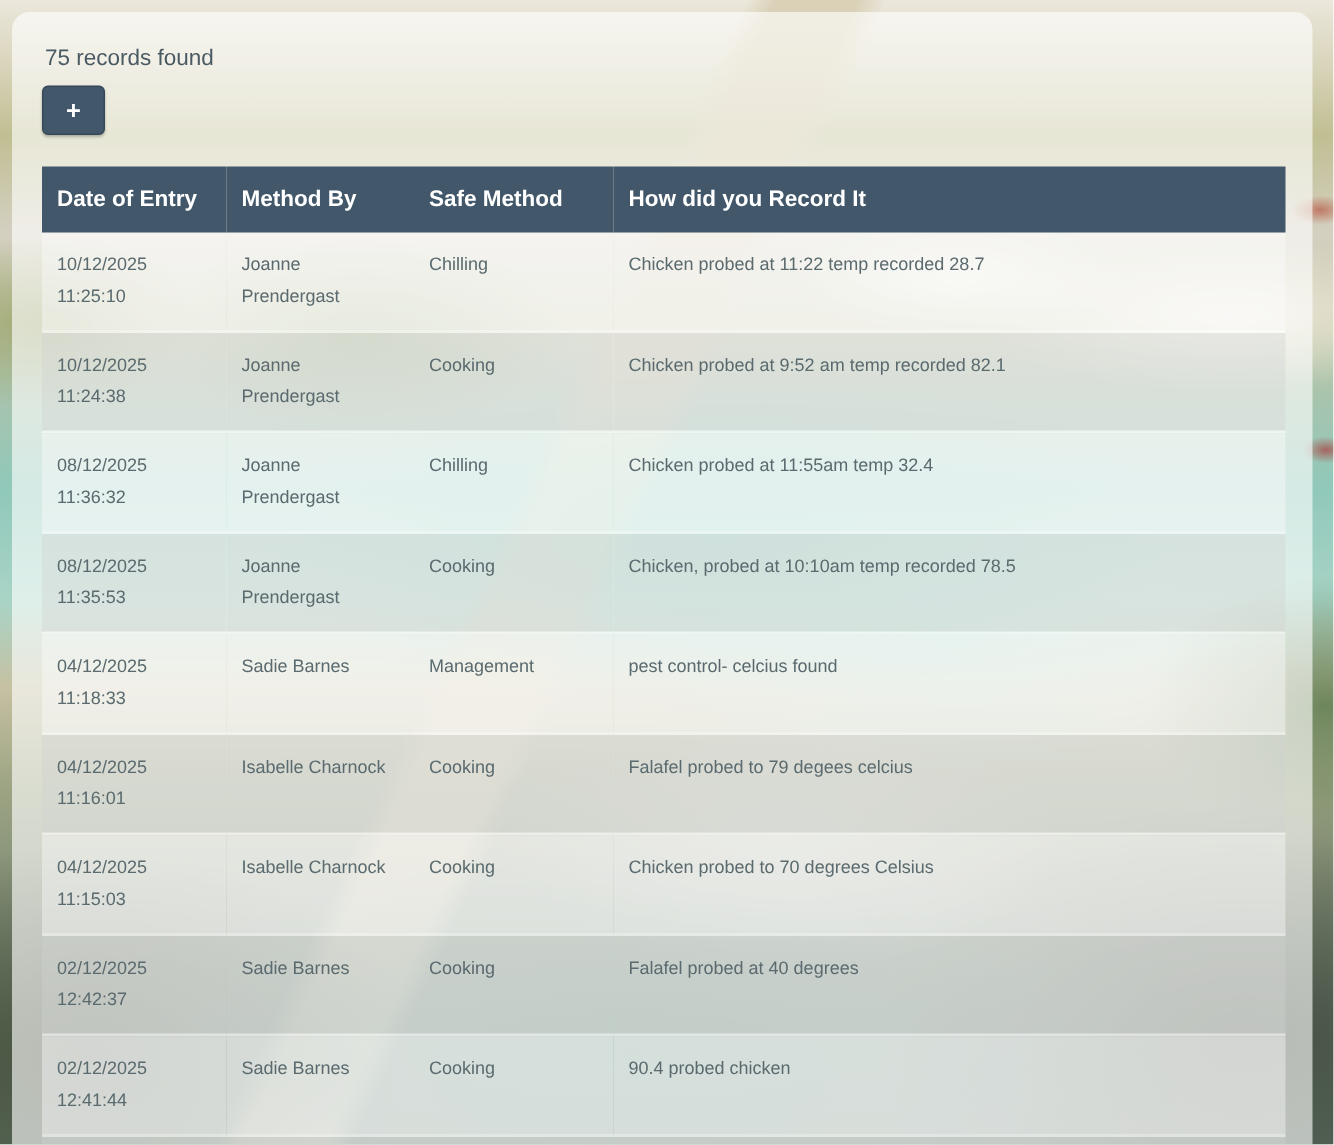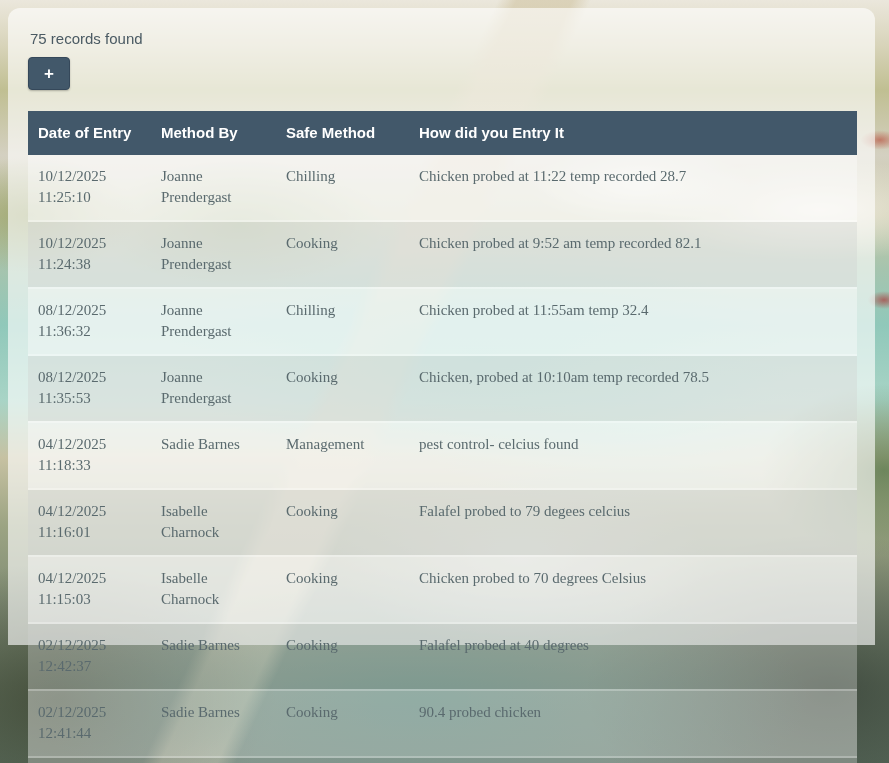--- a/index.html
+++ b/index.html
@@ -38,21 +38,21 @@
         #c6c8a6 215px, #a6c4ae 268px, #90c8ba 325px, #a8d4c6 400px,
         #c6c1a2 458px, #9ca483 525px, #808c75 605px, #697866 685px, #5e7061 763px);
   }
 
   
   .panel {
     position: absolute;
     left: 8px;
     top: 8px;
     width: 867px;
-    height: 637px;
+    height: 755px;
     box-sizing: border-box;
     padding: 20px 18px 0 20px;
     background: rgba(255,255,255,0.62);
     border-radius: 12px 12px 0 0;
   }
 
   .records-found {
     font-size: 15px;
     color: #4a5a63;
     margin: 2px 0 10px 2px;
@@ -95,29 +95,28 @@
     color: #ffffff;
     font-size: 15px;
     font-weight: 700;
     text-align: left;
     padding: 13px 10px;
     line-height: 18px;
     margin-top: 36px;
   }
 
   table.records tbody td {
-    font-size: 15px;
+    font-size: 12px;
     color: #5a6a6e;
     vertical-align: top;
     padding: 11px 10px 12px 10px;
     line-height: 21px;
     height: 41px; 
     overflow: hidden;
     white-space: normal;
-    font-family: Liberation Serif, serif;
   }
   table.records tbody tr:nth-child(odd)  { background: rgba(253,253,252,0.40); }
   table.records tbody tr:nth-child(even) { background: rgba(208,211,208,0.38); }
   table.records tbody tr { border-top: 2px solid rgba(255,255,255,0.55); }
   table.records tbody tr:first-child { border-top: none; }
 
   .cell-line { display: block; }
 </style>
 </head>
 <body>
@@ -137,21 +136,21 @@
       <col class="c1">
         <col class="c2">
         <col class="c3">
         <col class="c4">
     </colgroup>
     <thead>
       <tr>
         <th>Date of Entry</th>
         <th>Method By</th>
         <th>Safe Method</th>
-        <th>How did you Entry It</th>
+        <th>How did you Record It</th>
       </tr>
     </thead>
     <tbody>
         <tr>
           <td>
             <span class="cell-line">10/12/2025</span>
             <span class="cell-line">11:25:10</span>
           </td>
           <td>
             <span class="cell-line">Joanne Prendergast</span>

